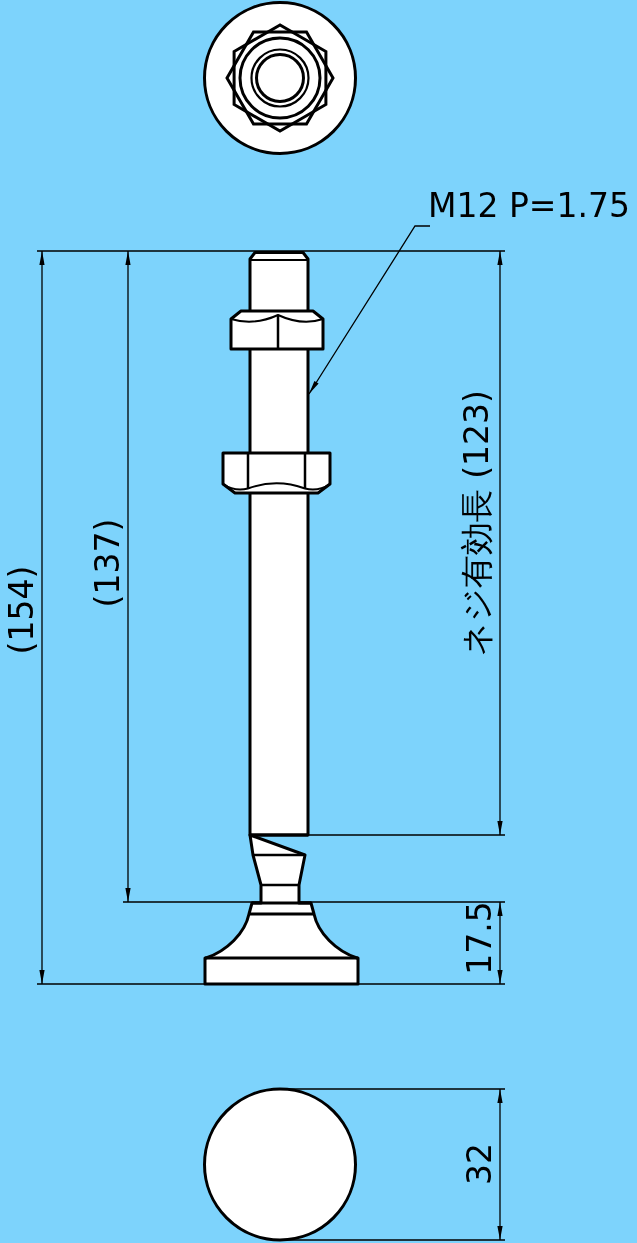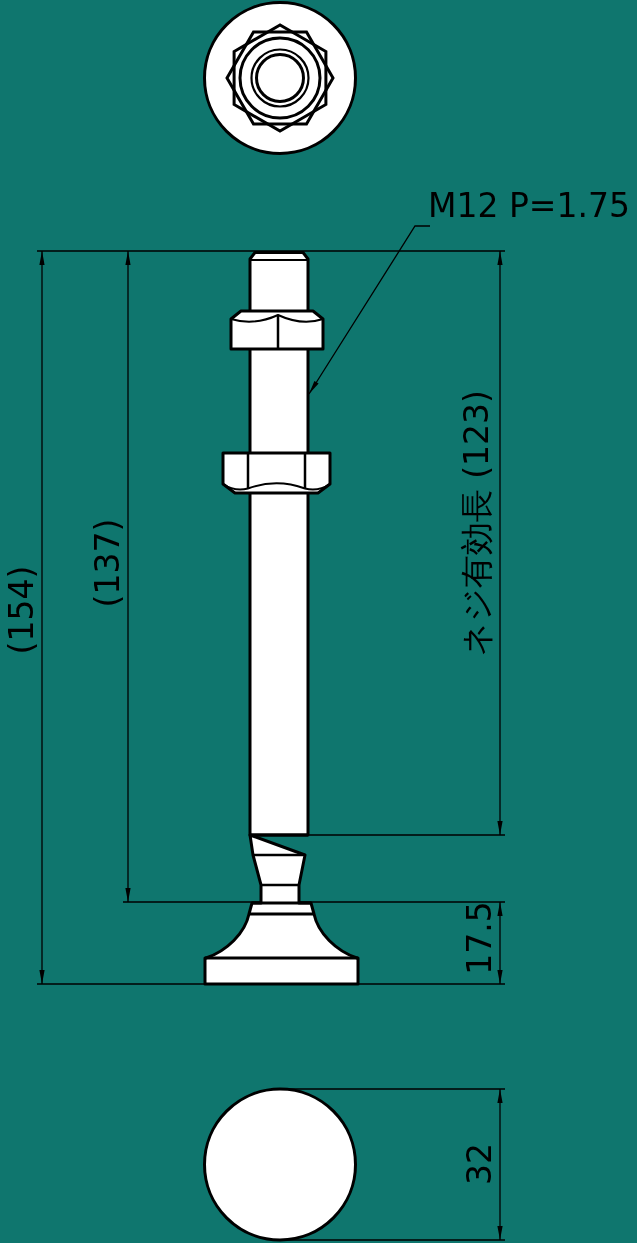--- a/index.html
+++ b/index.html
@@ -1,19 +1,19 @@
 <!DOCTYPE html>
 <html><head>
 <meta charset="utf-8">
 <style>
   html,body{margin:0;padding:0;background:#ffffff;}
   .canvas{
     position:relative;
     width:637px;height:1243px;
-    background:#0f766e;
+    background:#7dd3fc;
     overflow:hidden;
     font-family:"DejaVu Sans","Liberation Sans",sans-serif;
   }
   svg{display:block;}
   text{
     font-family:"DejaVu Sans","Liberation Sans",sans-serif;
     fill:#000000;
   }
   .dim-text{font-size:33px;}
   .spec-text{font-size:33px;}

